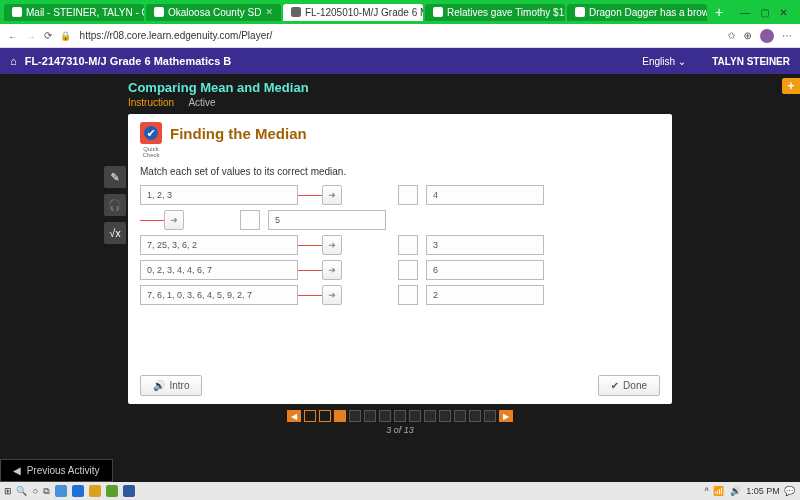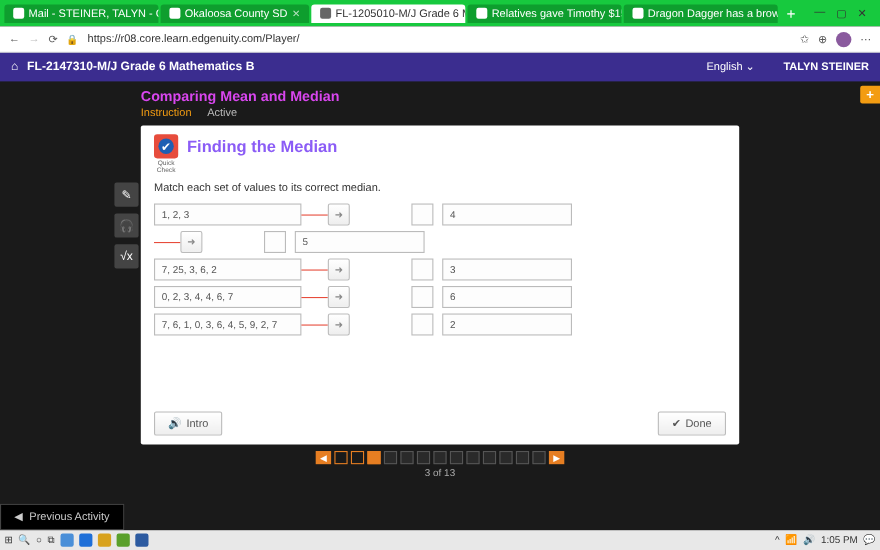--- a/index.html
+++ b/index.html
@@ -15,49 +15,49 @@
 .addrbar{background:#fff;height:24px;display:flex;align-items:center;padding:0 8px;gap:8px;font-size:10px;color:#555;border-bottom:1px solid #ddd}
 .addrbar .url{flex:1;color:#333}
 .addrbar .lock{font-size:9px}
 .addr-icons{display:flex;gap:8px;align-items:center}
 .avatar{width:14px;height:14px;border-radius:50%;background:#8a5a9e}
 .coursebar{background:#3b2d8f;color:#fff;height:26px;display:flex;align-items:center;padding:0 10px;font-size:11px;font-weight:bold}
 .coursebar .right{margin-left:auto;display:flex;align-items:center;gap:26px;font-weight:normal;font-size:10px}
 .home-icon{margin-right:8px}
 .content-wrap{position:relative;padding:6px 0 0 0}
 .plus-badge{position:absolute;right:0;top:4px;background:#f39c12;color:#fff;width:18px;height:16px;display:flex;align-items:center;justify-content:center;font-size:12px;font-weight:bold;border-radius:2px 0 0 2px}
-.heading{color:#d946ef;margin-left:128px;font-size:13px;font-weight:bold}
+.heading{color:#5eead4;margin-left:128px;font-size:13px;font-weight:bold}
 .subhead{margin-left:128px;font-size:10px;margin-top:2px}
 .subhead .inst{color:#f39c12;font-weight:normal;margin-right:12px}
 .subhead .act{color:#bbb}
 .toolbar{position:absolute;left:104px;top:92px;width:22px;display:flex;flex-direction:column;gap:6px}
 .tool{width:22px;height:22px;background:#444;color:#fff;display:flex;align-items:center;justify-content:center;font-size:11px;border-radius:2px}
 .card{background:#fff;margin:6px 128px 0 128px;border-radius:2px;padding:8px 12px 10px 12px;height:290px;position:relative}
 .qc{display:flex;align-items:center;gap:8px;margin-bottom:4px}
 .qc-badge{background:#e74c3c;width:22px;height:22px;border-radius:3px;position:relative;display:flex;align-items:center;justify-content:center}
 .qc-badge::after{content:"✔";color:#fff;font-size:11px;background:#1e5fb3;border-radius:50%;width:14px;height:14px;display:flex;align-items:center;justify-content:center}
 .qc-label{position:absolute;font-size:6px;color:#666;top:24px;left:0;width:22px;text-align:center}
-.card h2{color:#8b5cf6;font-size:15px;font-weight:bold}
+.card h2{color:#a16207;font-size:15px;font-weight:bold}
 .instr{font-size:10px;color:#333;margin:22px 0 8px 0}
 .rows{display:flex;flex-direction:column;gap:5px}
 .row{display:flex;align-items:center}
-.valbox{border:1px solid #bbb;height:20px;width:134px;font-size:9px;color:#555;padding:0 6px;display:flex;align-items:center;background:#fdfdfd}
+.valbox{border:1px solid #bbb;height:20px;width:158px;font-size:9px;color:#555;padding:0 6px;display:flex;align-items:center;background:#fdfdfd}
 .connector{width:24px;height:1px;background:#e74c3c;margin:0}
 .arrowbtn{width:20px;height:20px;border:1px solid #bbb;background:linear-gradient(#fff,#eee);border-radius:2px;display:flex;align-items:center;justify-content:center;color:#888;font-size:9px}
 .gap{width:56px}
 .dropbox{width:20px;height:20px;border:1px solid #bbb;background:#fdfdfd;margin-right:8px}
 .ansbox{border:1px solid #bbb;height:20px;width:118px;font-size:9px;color:#555;padding:0 6px;display:flex;align-items:center;background:#fdfdfd}
 .card-footer{position:absolute;bottom:8px;left:12px;right:12px;display:flex;justify-content:space-between}
 .btn{border:1px solid #bbb;background:linear-gradient(#fff,#eee);padding:4px 12px;font-size:10px;color:#555;border-radius:2px;display:flex;align-items:center;gap:4px}
 .pager{display:flex;justify-content:center;align-items:center;gap:3px;margin-top:6px}
 .pgbtn{width:14px;height:12px;background:#e67e22;color:#fff;font-size:8px;display:flex;align-items:center;justify-content:center}
 .pgbox{width:12px;height:12px;border:1px solid #555;background:#2a2a2a}
 .pgbox.outline{border:1px solid #e67e22;background:transparent}
 .pgbox.active{background:#e67e22;border-color:#e67e22}
-.pgtext{text-align:center;color:#aaa;font-size:9px;margin-top:3px}
+.pgtext{text-align:center;color:#aaa;font-size:9px;font-style:italic;margin-top:3px}
 .prevbar{position:absolute;bottom:18px;left:0;background:#000;color:#ccc;font-size:10px;padding:5px 12px;display:flex;align-items:center;gap:6px;border:1px solid #444}
 .taskbar{position:absolute;bottom:0;left:0;right:0;height:18px;background:#e8e8e8;display:flex;align-items:center;padding:0 4px;gap:5px;font-size:9px;color:#333}
 .taskbar .tray{margin-left:auto;display:flex;gap:5px;align-items:center}
 .tb-icon{width:12px;height:12px;background:#4a8fd8;border-radius:2px}
 </style>
 </head>
 <body>
 
 <div class="titlebar">
   <div class="tab">

